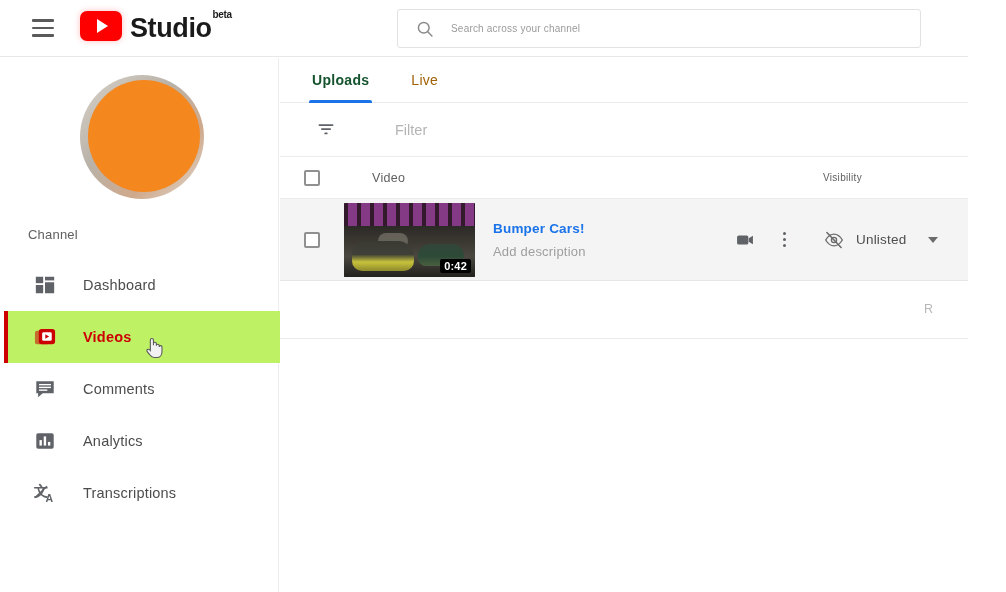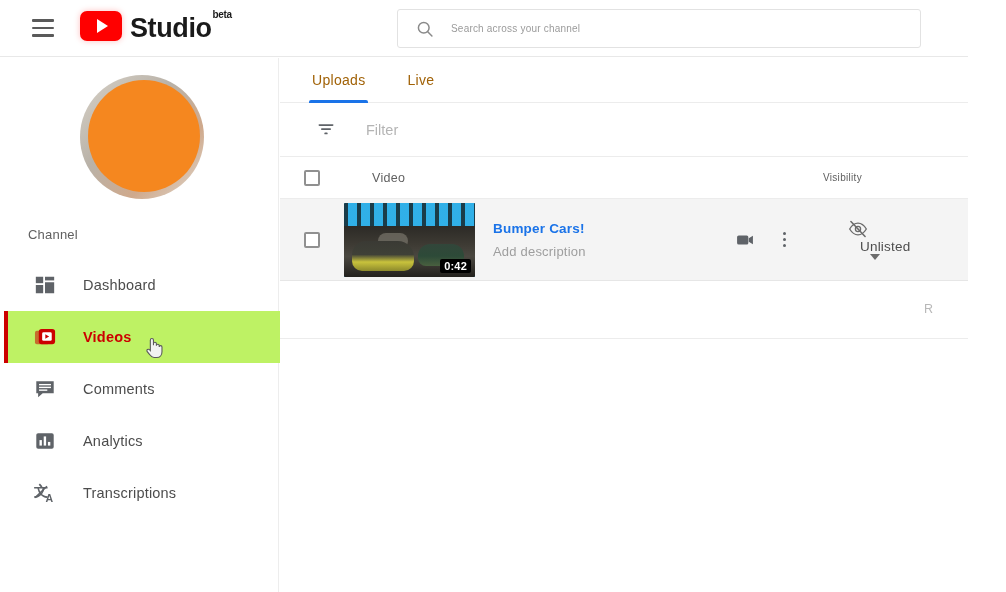--- a/index.html
+++ b/index.html
@@ -107,29 +107,29 @@
   .content {
     position:absolute; left: 280px; top: 58px; width: 688px; height: 534px;
     background:#fff;
   }
   .tabs { position:relative; height: 45px; display:flex; padding-left: 32px;
           border-bottom: 1px solid #ececec; }
   .tab {
     position:relative; height: 45px; line-height: 45px; font-size: 14px;
     color:#a16207; margin-right: 42px; cursor:pointer; letter-spacing:.3px;
   }
-  .tab.active { color: #a16207; font-weight: normal; }
+  .tab.active { color: #14532d; font-weight: bold; }
   .tab.active::after {
     content:""; position:absolute; left:-3px; right:-3px; bottom:0; height:3px;
     background:#1a73e8; border-radius: 2px 2px 0 0;
   }
 
   .filterbar {
     position:relative; height: 54px; display:flex; align-items:center;
-    padding-left: 36px; border-bottom: 1px solid #ececec;
+    padding-left: 36px; border-bottom: 1px solid #ececec; gap: 29px;
   }
   .filter-icon { width: 20px; height: 20px; flex:none; }
   .filter-placeholder { margin-left: 30px; color:#b4b4b4; font-size: 14.5px; }
 
   .table-head {
     position:relative; height: 42px; display:flex; align-items:center;
     border-bottom: 1px solid #ececec;
     gap: 28px;
   }
   .cbox {
@@ -142,21 +142,21 @@
     position:absolute; left: 543px; font-size: 10px; color:#606060;
     letter-spacing:.3px;
   }
 
   .video-row {
     position:relative; height: 82px; display:flex; align-items:center;
     background: #f4f4f4; border-bottom: 1px solid #e6e6e6;
   }
   .thumb {
     position:relative; width: 131px; height: 74px; flex:none; overflow:hidden;
-    background:#0ea5e9; border-radius: 1px;
+    background:#701a75; border-radius: 1px;
   }
   .thumb .sky {
     position:absolute; left:0; top:0; right:0; height: 23px;
     background: linear-gradient(90deg,#d8cfc2 0%, #efe7da 14%, #9a8f80 28%,
       #ece4d6 42%, #8e8madd 56%, #e8dfd0 70%, #a39887 84%, #ded5c6 100%);
   }
   .thumb .sky::after {
     content:""; position:absolute; inset:0;
     background: repeating-linear-gradient(90deg,
       rgba(30,25,20,.75) 0px, rgba(30,25,20,.75) 4px,
@@ -194,21 +194,21 @@
 
   .row-actions { position:absolute; left: 455px; display:flex; align-items:center; }
   .act-icon { width: 20px; height: 20px; cursor:pointer; }
   .kebab { margin-left: 20px; width: 18px; height: 20px; display:flex;
            flex-direction:column; align-items:center; justify-content:center;
            cursor:pointer; }
   .kebab i { display:block; width: 3px; height: 3px; border-radius:50%;
              background:#5f6368; margin: 1.5px 0; }
 
   .visibility-cell {
-    position:absolute; left: 568px; display:flex; align-items:flex-start;flex-direction:column;
+    position:absolute; left: 544px; display:flex; align-items:center;
   }
   .vis-label { margin-left: 12px; font-size: 13.5px; color:#4d4d4d; letter-spacing:.2px; }
   .vis-caret {
     margin-left: 22px; width:0; height:0; cursor:pointer;
     border-left: 5px solid transparent; border-right: 5px solid transparent;
     border-top: 6px solid #6b6b6b;
   }
 
   .table-footer {
     position:relative; height: 58px; border-bottom: 1px solid #ececec;

